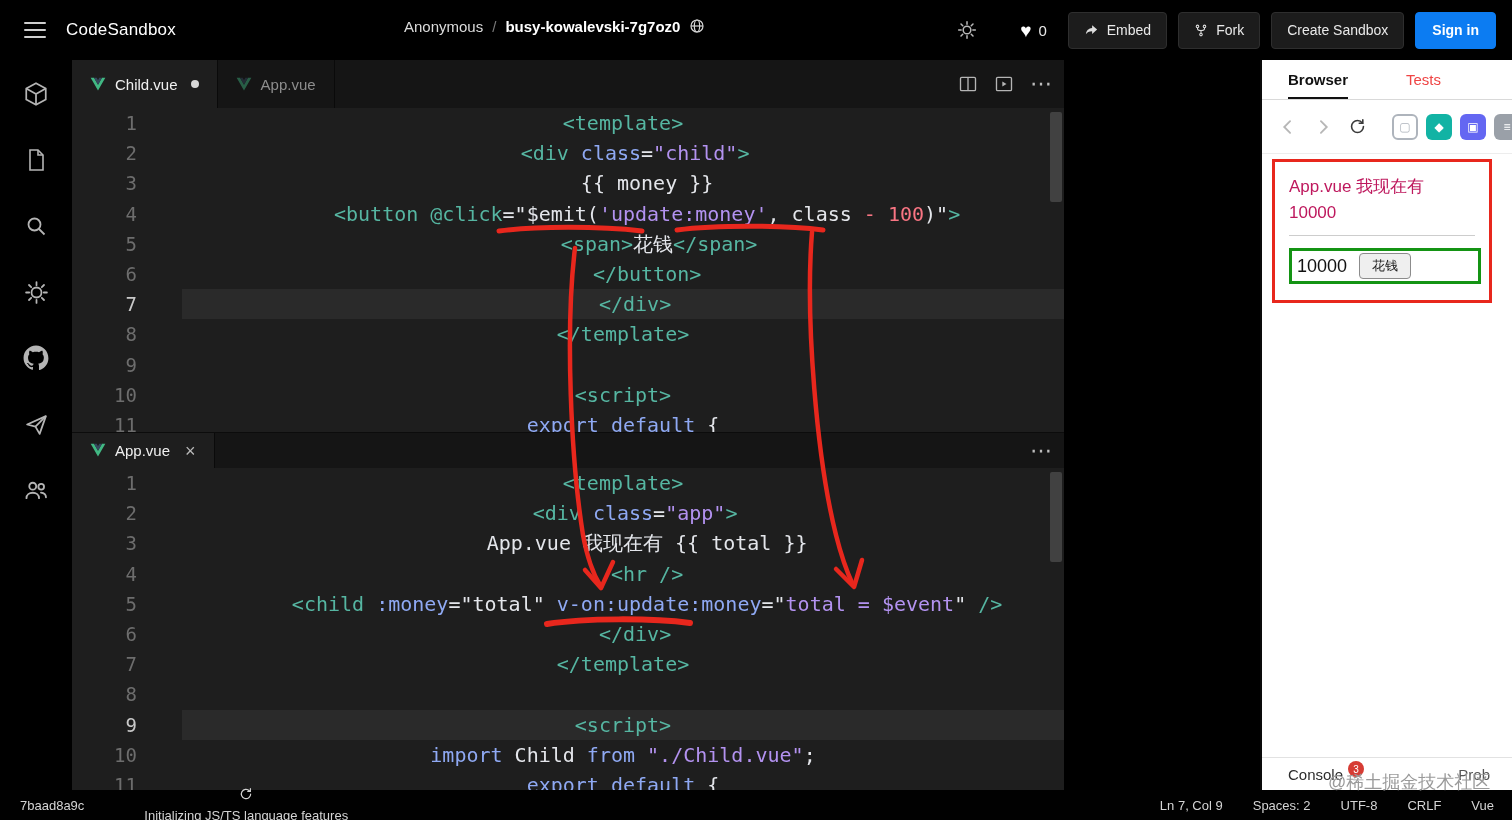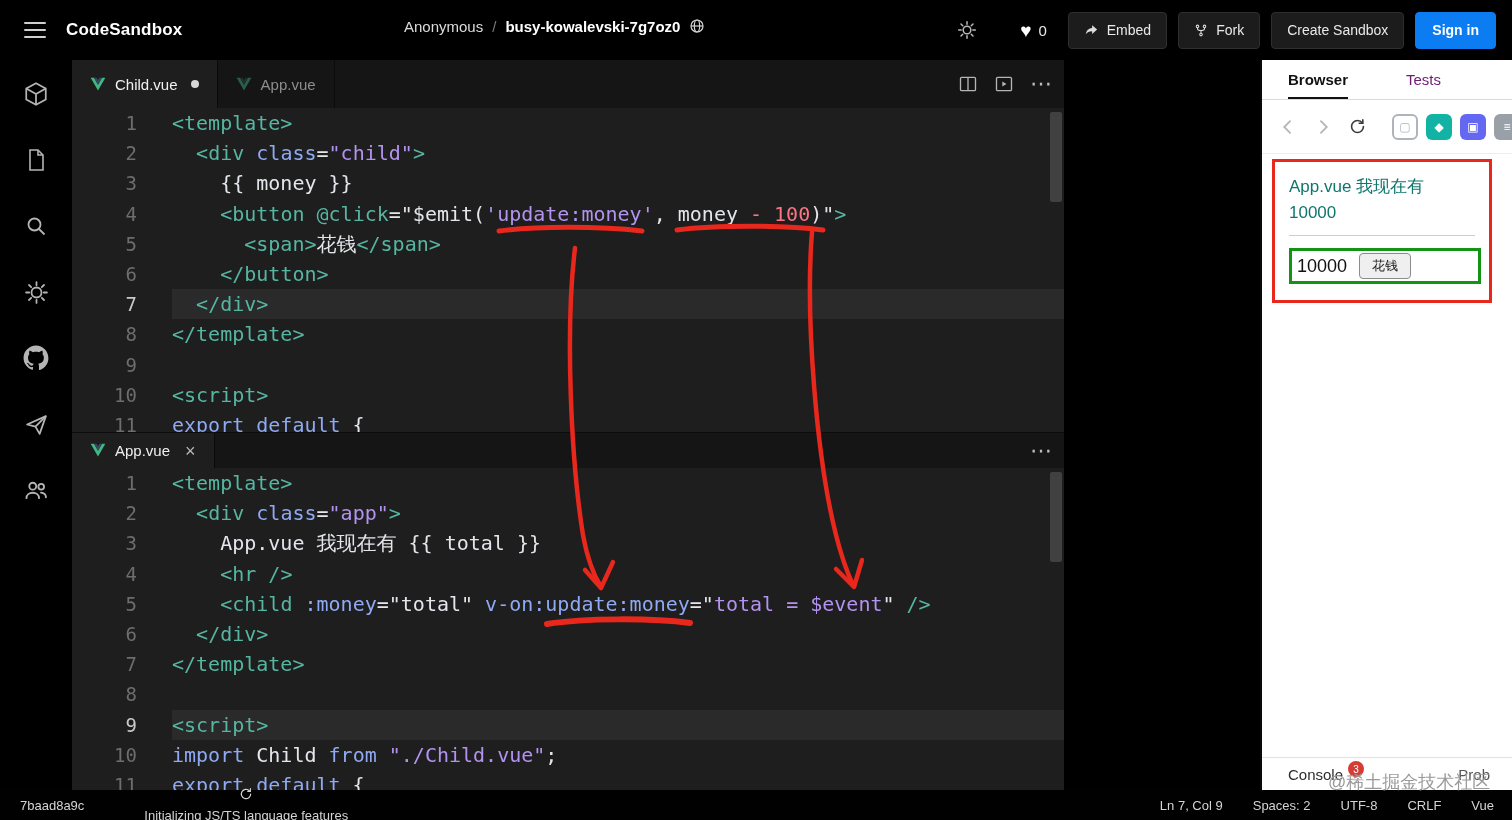--- a/index.html
+++ b/index.html
@@ -7,21 +7,21 @@
   body {
     position:relative; overflow:hidden; background:#000;
     font-family:"Liberation Sans", sans-serif; color:#e8e8e8;
   }
   svg { display:block; }
 
   
   #topbar { position:absolute; left:0; top:0; width:1512px; height:60px; background:#000; display:flex; align-items:center; z-index:20; }
   .hamburger { width:22px; height:16px; margin-left:24px; display:flex; flex-direction:column; justify-content:space-between; cursor:pointer; }
   .hamburger span { display:block; height:2px; background:#cfcfcf; border-radius:1px; }
-  .logo { margin-left:20px; font-size:17px; font-weight:bold; letter-spacing:.2px; color:#fff; cursor:pointer; }
+  .logo { margin-left:20px; font-size:17px; font-weight:normal; letter-spacing:.2px; color:#fff; cursor:pointer; }
   .crumb { position:absolute; left:404px; top:0; height:52px; display:flex; align-items:center; gap:9px; font-size:15px; }
   .crumb .owner { color:#dcdcdc; }
   .crumb .sep { color:#7a7a7a; }
   .crumb .sbx { color:#fff; font-weight:bold; }
   .top-right { position:absolute; right:16px; top:0; height:60px; display:flex; align-items:center; gap:11px; }
   .icon-btn { background:none; border:none; cursor:pointer; display:flex; align-items:center; padding:4px; }
   .like { display:flex; align-items:center; gap:7px; margin:0 10px 0 14px; cursor:pointer; }
   .like .heart { font-size:19px; color:#fff; line-height:1; }
   .like .cnt { font-size:15px; color:#e8e8e8; }
   .tb-btn { height:37px; display:flex; align-items:center; gap:8px; padding:0 15px; background:#1c1c1c; border:1px solid #2e2e2e; border-radius:4px; color:#e9e9e9; font-size:14px; font-family:inherit; cursor:pointer; }
@@ -44,48 +44,48 @@
   .close-x { color:#b9b9b9; font-size:18px; margin-left:6px; line-height:1; cursor:pointer; }
   .strip-actions { position:absolute; right:12px; top:0; height:100%; display:flex; align-items:center; gap:16px; }
   .strip-ic { color:#b5b5b5; cursor:pointer; display:flex; align-items:center; }
   .more-glyph { font-size:22px; color:#bdbdbd; line-height:1; cursor:pointer; }
 
   .code-pane { position:absolute; left:0; width:100%; overflow:hidden; font-family:"DejaVu Sans Mono","Liberation Mono",monospace; font-size:20px; }
   #code-top { top:48px; height:324px; }
   #code-bottom { top:408px; height:322px; }
   .code-line { display:flex; height:30.2px; line-height:30.2px; align-items:center; }
   .code-line .ln { flex:none; width:65px; text-align:right; color:#6d6d6d; font-size:19px; }
-  .code-line .ct { flex:1; margin-left:35px; white-space:pre; }
+  .code-line .ct { flex:1; margin-left:45px; white-space:pre;text-align:center; }
   .code-line.hl .ct { background:#2a2a2a; }
   .code-line.hl .ln { color:#c9c9c9; }
   .tk-tag { color:var(--tok-tag,#56b6a2); }
   .tk-kw  { color:var(--tok-kw,#8fa9f3); }
   .tk-str { color:var(--tok-str,#b392f0); }
   .tk-num { color:var(--tok-num,#f97583); }
   .tk-p   { color:var(--tok-plain,#e4e6eb); }
   .scroll-thumb { position:absolute; right:2px; width:12px; border-radius:2px; background:rgba(140,140,140,.32); cursor:pointer; }
 
   
   #v-divider { position:absolute; left:1260px; top:60px; width:2px; height:730px; background:#0a0a0a; }
 
   
   #preview { position:absolute; left:1262px; top:60px; width:250px; height:730px; background:#fff; overflow:hidden; color:#1d1d1d; }
   #preview-tabs { height:40px; display:flex; align-items:stretch; gap:58px; padding-left:26px; border-bottom:1px solid #d9d9d9; background:#fff; }
-  .ptab { display:flex; align-items:center; font-size:15px; color:#701a75; cursor:pointer; }
+  .ptab { display:flex; align-items:center; font-size:15px; color:#ef4444; cursor:pointer; }
   .ptab.active { color:#111; font-weight:bold; box-shadow:inset 0 -2px 0 #111; }
   #preview-nav { position:relative; height:54px; border-bottom:1px solid #ededed; display:flex; align-items:center; }
   .nav-left { display:flex; align-items:center; gap:15px; padding-left:16px; }
   .nav-ic { cursor:pointer; display:flex; align-items:center; }
   .nav-right { position:absolute; right:-8px; top:0; height:100%; display:flex; align-items:center; gap:8px; }
   .mini-ic { width:26px; height:26px; border-radius:6px; display:flex; align-items:center; justify-content:center; font-size:12px; color:#fff; cursor:pointer; }
   .mini-ic.outline { background:#fff; border:2px solid #aeb4bc; color:#aeb4bc; }
 
   #preview-content { position:relative; height:603px; background:#fff; }
   .app-frame { position:absolute; left:10px; top:5px; width:220px; border:3px solid var(--annotation,#e8271d); padding:12px 14px 16px; background:#fff; }
-  .app-text { font-size:17px; line-height:26px; color:#0f766e; }
+  .app-text { font-size:17px; line-height:26px; color:#be185d; }
   .app-hr { border:none; border-top:1px solid #cdcdcd; margin:9px 0 12px; }
   .counter-box { display:flex; align-items:center; gap:12px; border:3px solid var(--counter-border,#149414); padding:2px 5px; width:192px; }
   .counter-val { font-size:18px; color:#111; }
   .spend-btn { font-family:inherit; font-size:13px; color:#1b1b1b; background:#efefef; border:1px solid #8c8c8c; border-radius:4px; padding:3px 12px; cursor:pointer; }
 
   #console-bar { position:absolute; left:0; bottom:0; width:100%; height:33px; background:#fff; border-top:1px solid #e2e2e2; display:flex; align-items:center; padding:0 22px 0 26px; }
   .console-lbl { font-size:15px; color:#2c2c2c; cursor:pointer; }
   .console-badge { width:16px; height:16px; border-radius:50%; background:#d63c34; color:#fff; font-size:10px; display:flex; align-items:center; justify-content:center; margin:-10px 0 0 5px; }
   .problems-lbl { margin-left:auto; font-size:15px; color:#555; cursor:pointer; white-space:nowrap; overflow:hidden; }
 
@@ -254,21 +254,21 @@
       <div class="code-line">
         <span class="ln">2</span>
         <span class="ct"><span class="tk-p">  </span><span class="tk-tag">&lt;div</span><span class="tk-p"> </span><span class="tk-kw">class</span><span class="tk-p">=</span><span class="tk-str">"child"</span><span class="tk-tag">&gt;</span></span>
       </div>
       <div class="code-line">
         <span class="ln">3</span>
         <span class="ct"><span class="tk-p">    {{ money }}</span></span>
       </div>
       <div class="code-line">
         <span class="ln">4</span>
-        <span class="ct"><span class="tk-p">    </span><span class="tk-tag">&lt;button</span><span class="tk-p"> </span><span class="tk-tag">@click</span><span class="tk-p">="$emit(</span><span class="tk-str">'update:money'</span><span class="tk-p">, money </span><span class="tk-num">- 100</span><span class="tk-p">)"</span><span class="tk-tag">&gt;</span></span>
+        <span class="ct"><span class="tk-p">    </span><span class="tk-tag">&lt;button</span><span class="tk-p"> </span><span class="tk-tag">@click</span><span class="tk-p">="$emit(</span><span class="tk-str">'update:money'</span><span class="tk-p">, class </span><span class="tk-num">- 100</span><span class="tk-p">)"</span><span class="tk-tag">&gt;</span></span>
       </div>
       <div class="code-line">
         <span class="ln">5</span>
         <span class="ct"><span class="tk-p">      </span><span class="tk-tag">&lt;span&gt;</span><span class="tk-p">花钱</span><span class="tk-tag">&lt;/span&gt;</span></span>
       </div>
       <div class="code-line">
         <span class="ln">6</span>
         <span class="ct"><span class="tk-p">    </span><span class="tk-tag">&lt;/button&gt;</span></span>
       </div>
       <div class="code-line hl">

